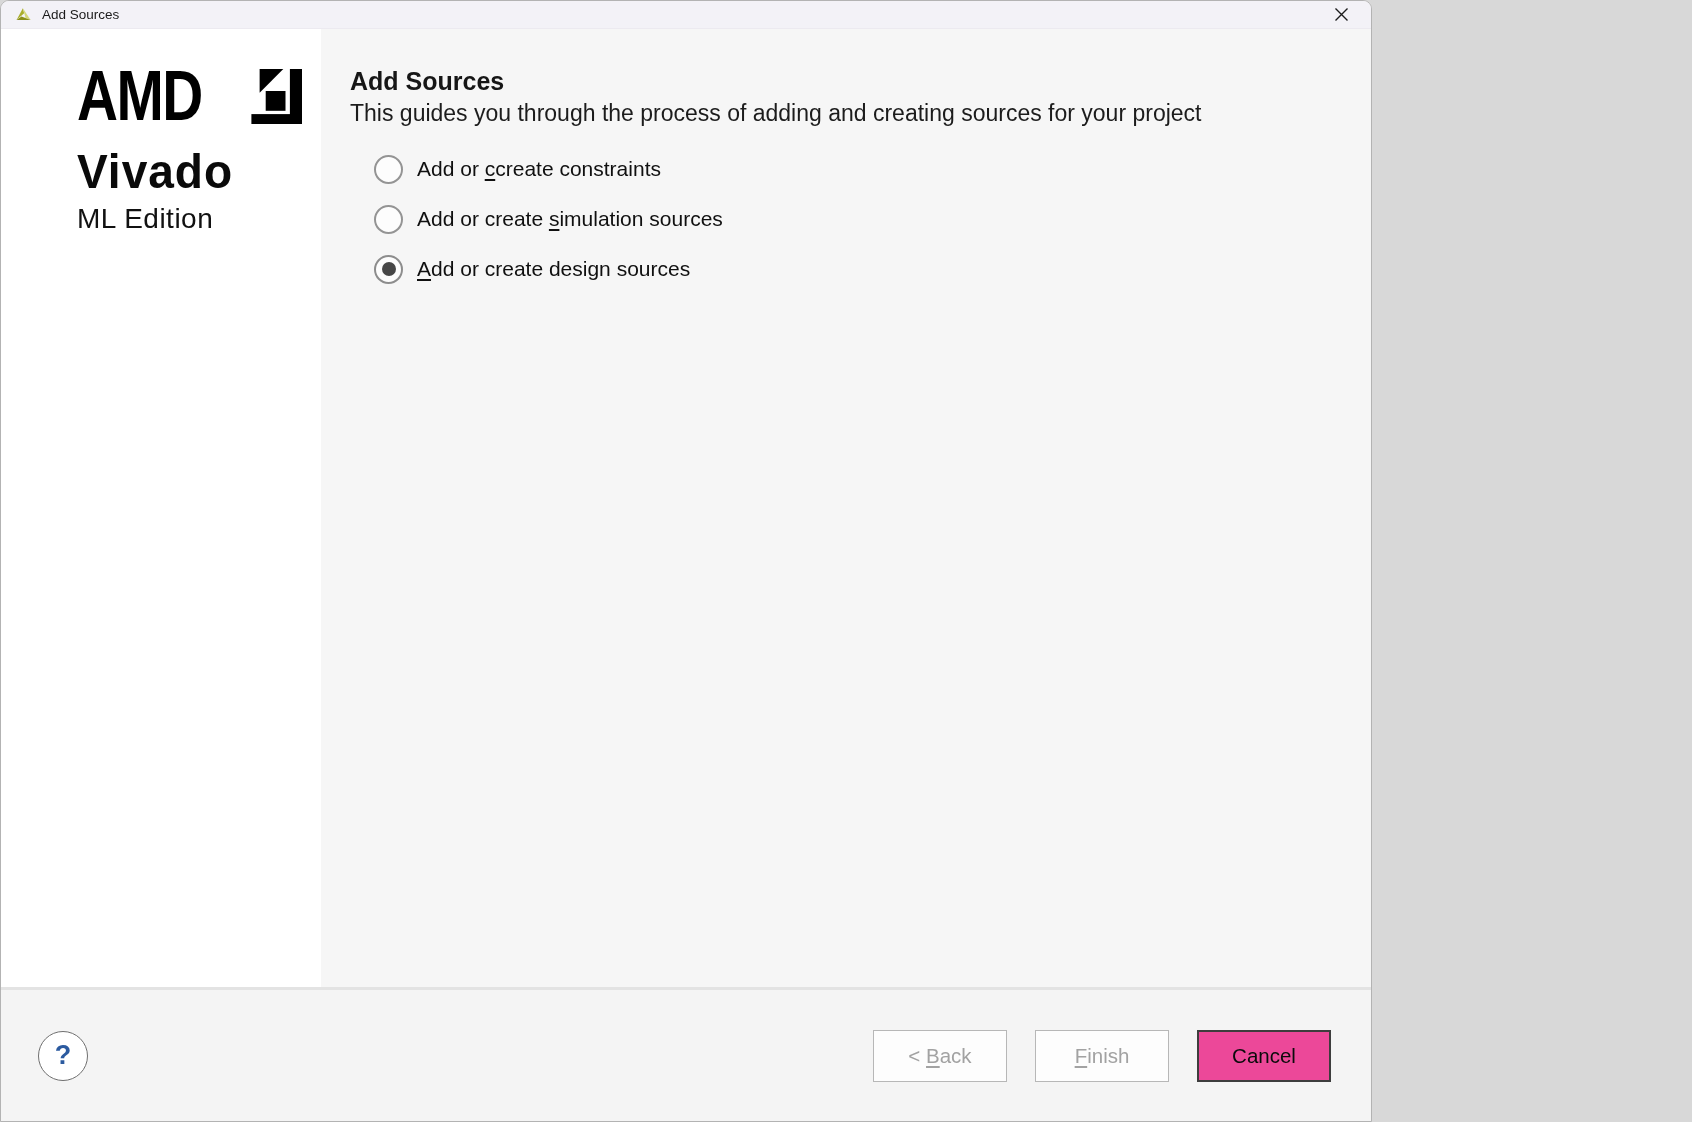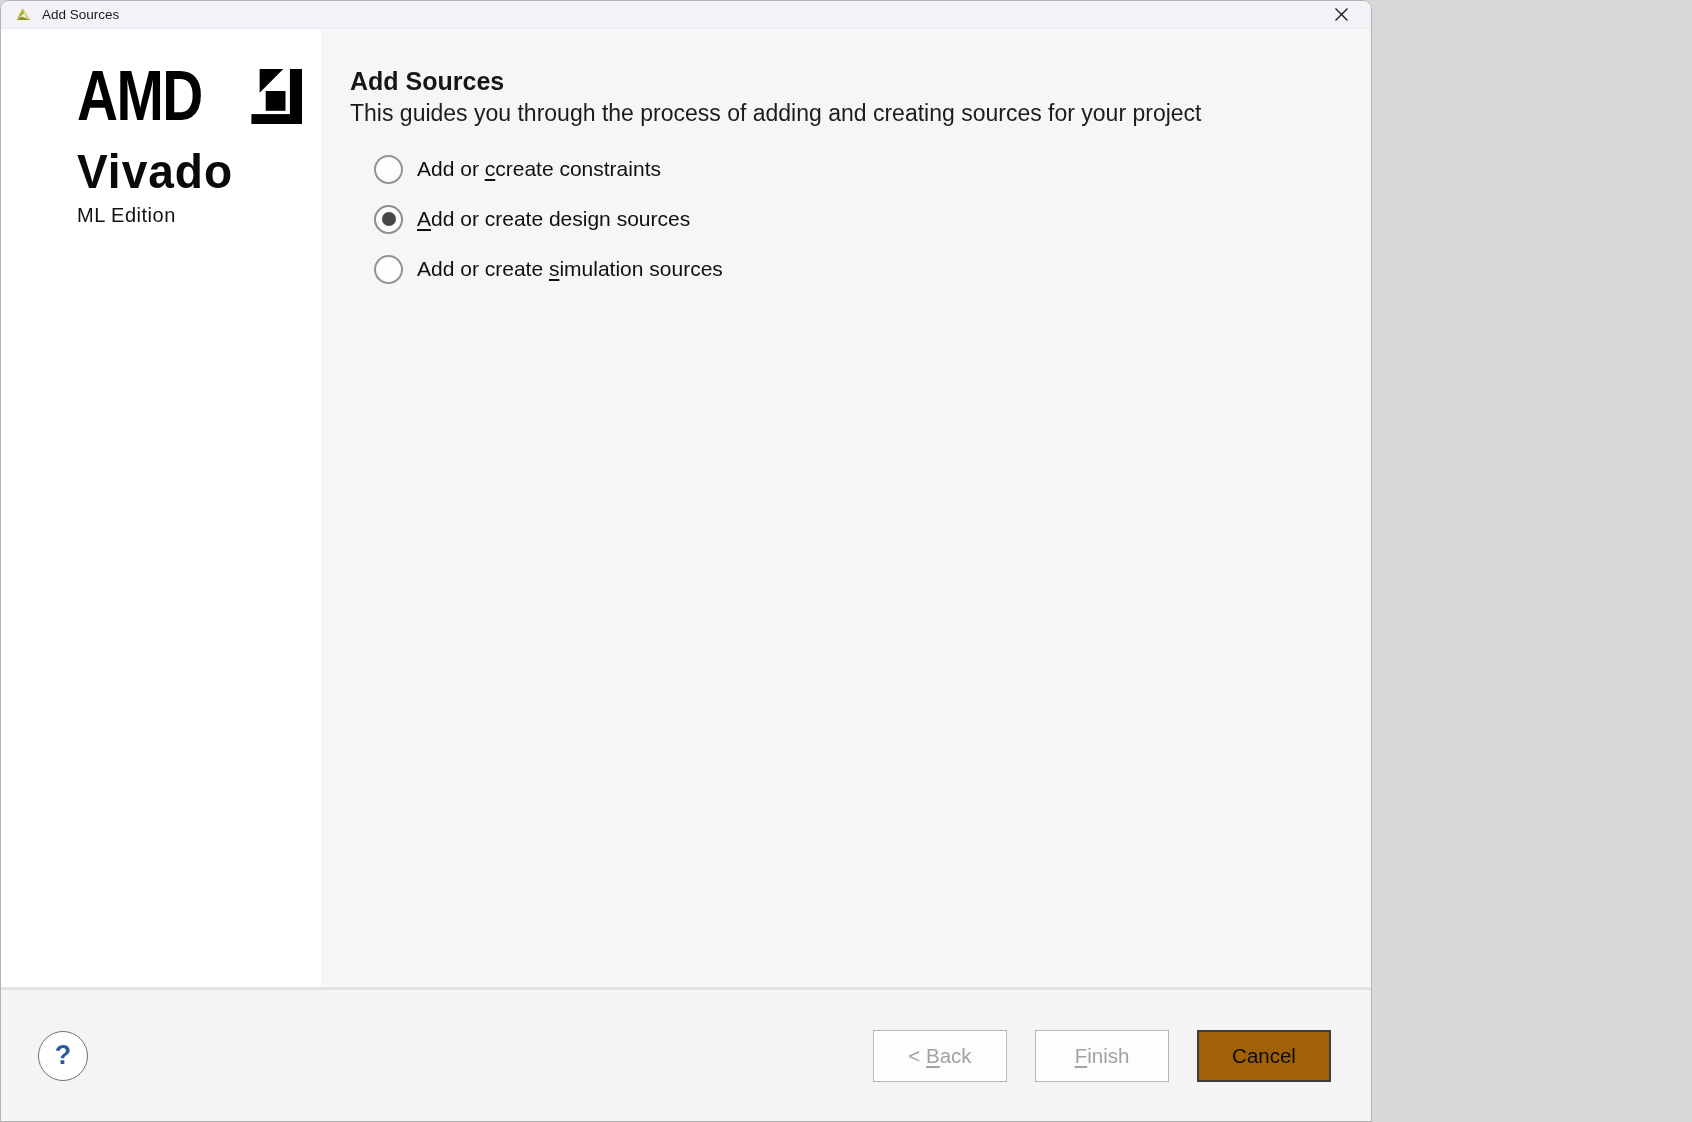--- a/index.html
+++ b/index.html
@@ -51,21 +51,21 @@
   }
   .amd-mark { width: 55px; height: 55px; margin-left: 42px; margin-top: 1px; }
   .vivado-wordmark {
     margin-top: 23px;
     font-size: 48px; font-weight: 700; color: #0a0a0a;
     letter-spacing: 1px; line-height: 1;
     transform: scaleX(0.96); transform-origin: left top;
   }
   .edition-wordmark {
     margin-top: 9px;
-    font-size: 20px; font-weight: 400; color: #111;
+    font-size: 28px; font-weight: 400; color: #111;
     letter-spacing: 0.5px; line-height: 1;
   }
 
   .main { flex: 1 1 auto; background: #f6f6f6; padding: 38px 40px 0 29px; }
   .main-heading { font-size: 25px; font-weight: 700; color: #161616; line-height: 1.15; }
   .main-subtitle { margin-top: 4px; font-size: 23px; color: #1c1c1c; line-height: 1.16; }
 
   .options { margin-top: 18px; margin-left: 24px; }
   .option-row { display: flex; align-items: center; height: 50px; cursor: default; }
   .radio {
@@ -94,21 +94,21 @@
     background: #ffffff; border: 1.5px solid #6f6f6f;
     color: #2b5a9f; font-size: 27px; font-weight: 700;
     display: flex; align-items: center; justify-content: center;
     font-family: "Liberation Sans", sans-serif;
   }
   .btn-group { margin-left: auto; display: flex; align-items: center; gap: 28px; }
   .btn {
     min-width: 134px; height: 52px;
     display: flex; align-items: center; justify-content: center;
     font-size: 20.5px; font-family: "Liberation Sans", sans-serif;
-    background: #a16207; padding: 0 14px;
+    background: #ec4899; padding: 0 14px;
   }
   .btn-disabled { border: 1px solid #b7b7b7; color: #a2a2a2; background: #fdfdfd; }
   .btn-primary {
     min-width: 140px; height: 58px;
     background: #4f7ed3; border: 2px solid #4f7ed3;
     box-shadow: inset 0 0 0 2.5px #ffffff;
     color: #ffffff;
   }
   .btn-default { border: 2px solid #3d3d3d; color: #0b0b0b; }
 </style>
@@ -153,34 +153,34 @@
 
       <div class="options">
 
         <div class="option-row">
           <span class="radio">
               <span class="dot"></span>
             </span>
           <span class="option-label"><span>Add or </span><span class="mn">c</span><span>create constraints</span></span>
         </div>
 
+        <div class="option-row">
+          <span class="radio">
+              <span class="dot"></span>
+            </span>
+          <span class="option-label"><span>Add or create </span><span class="mn">s</span><span>imulation sources</span></span>
+        </div>
+
         <div class="option-row selected">
           <span class="radio">
               <span class="dot"></span>
             </span>
           <span class="option-label"><span class="mn">A</span><span>dd or create design sources</span></span>
         </div>
 
-        <div class="option-row">
-          <span class="radio">
-              <span class="dot"></span>
-            </span>
-          <span class="option-label"><span>Add or create </span><span class="mn">s</span><span>imulation sources</span></span>
-        </div>
-
       </div>
     </div>
   </div>
 
   <div class="footer">
     <button class="help-btn">
         <span>?</span>
       </button>
 
     <div class="btn-group">

